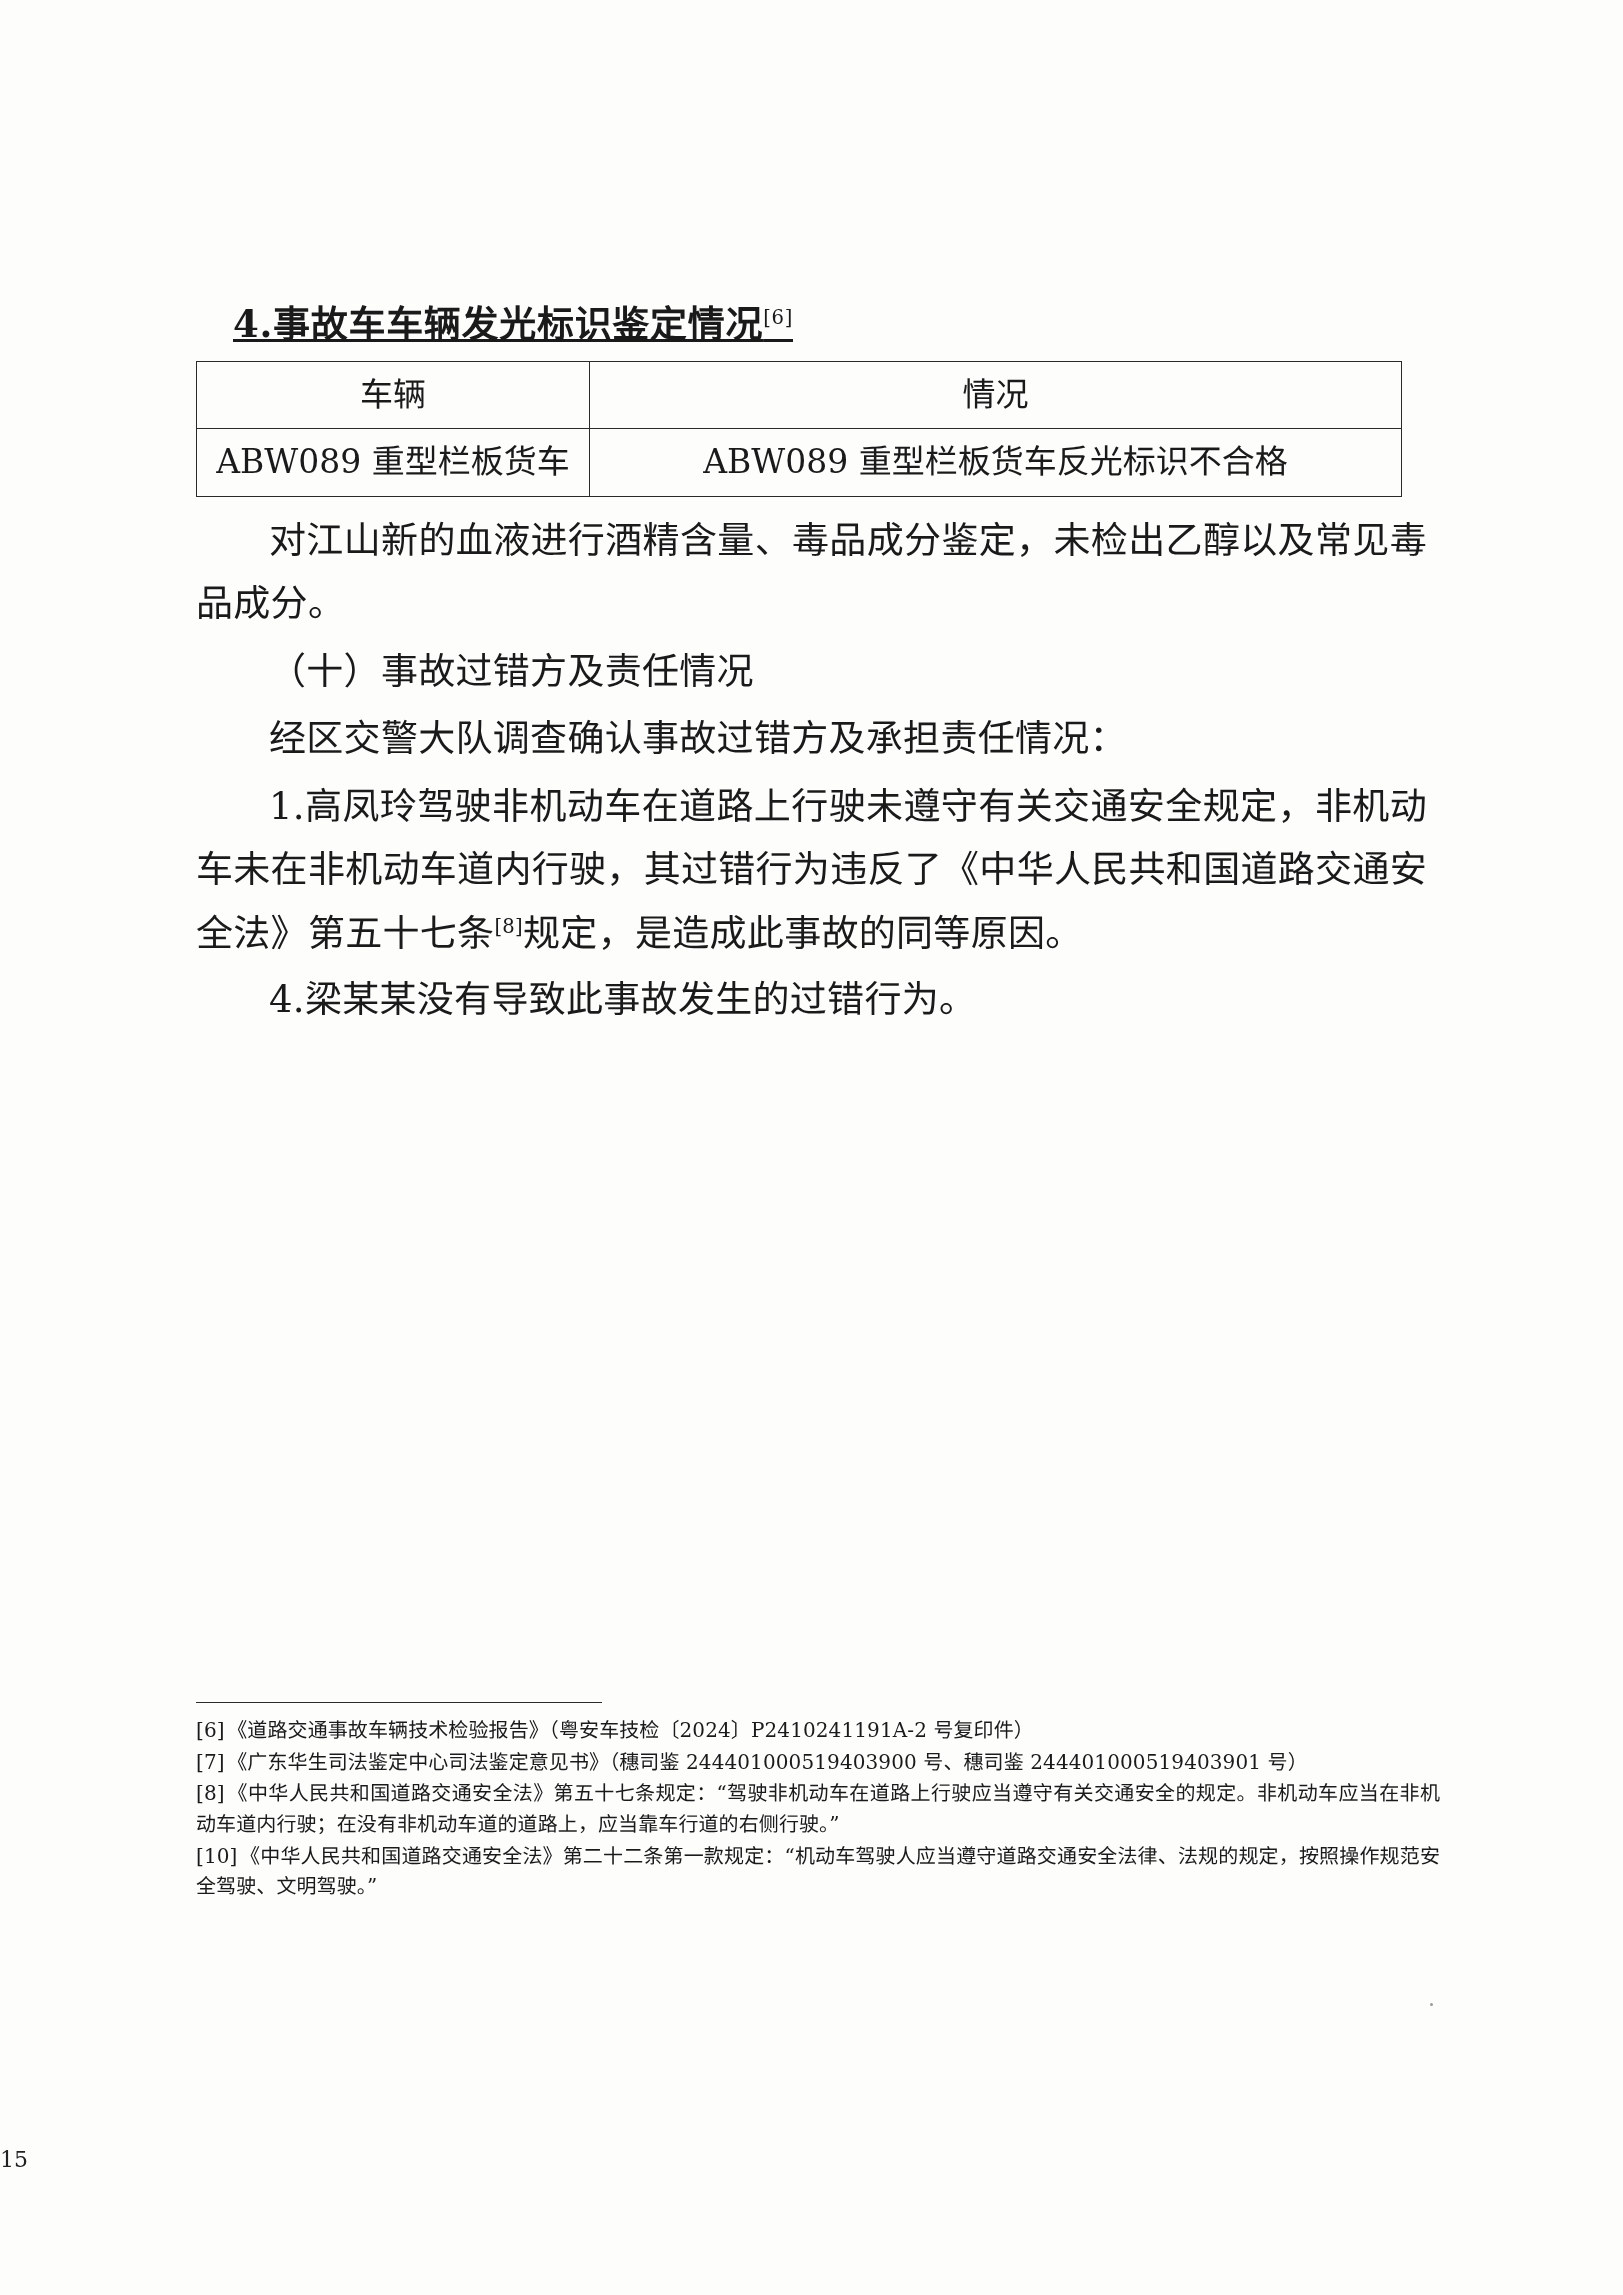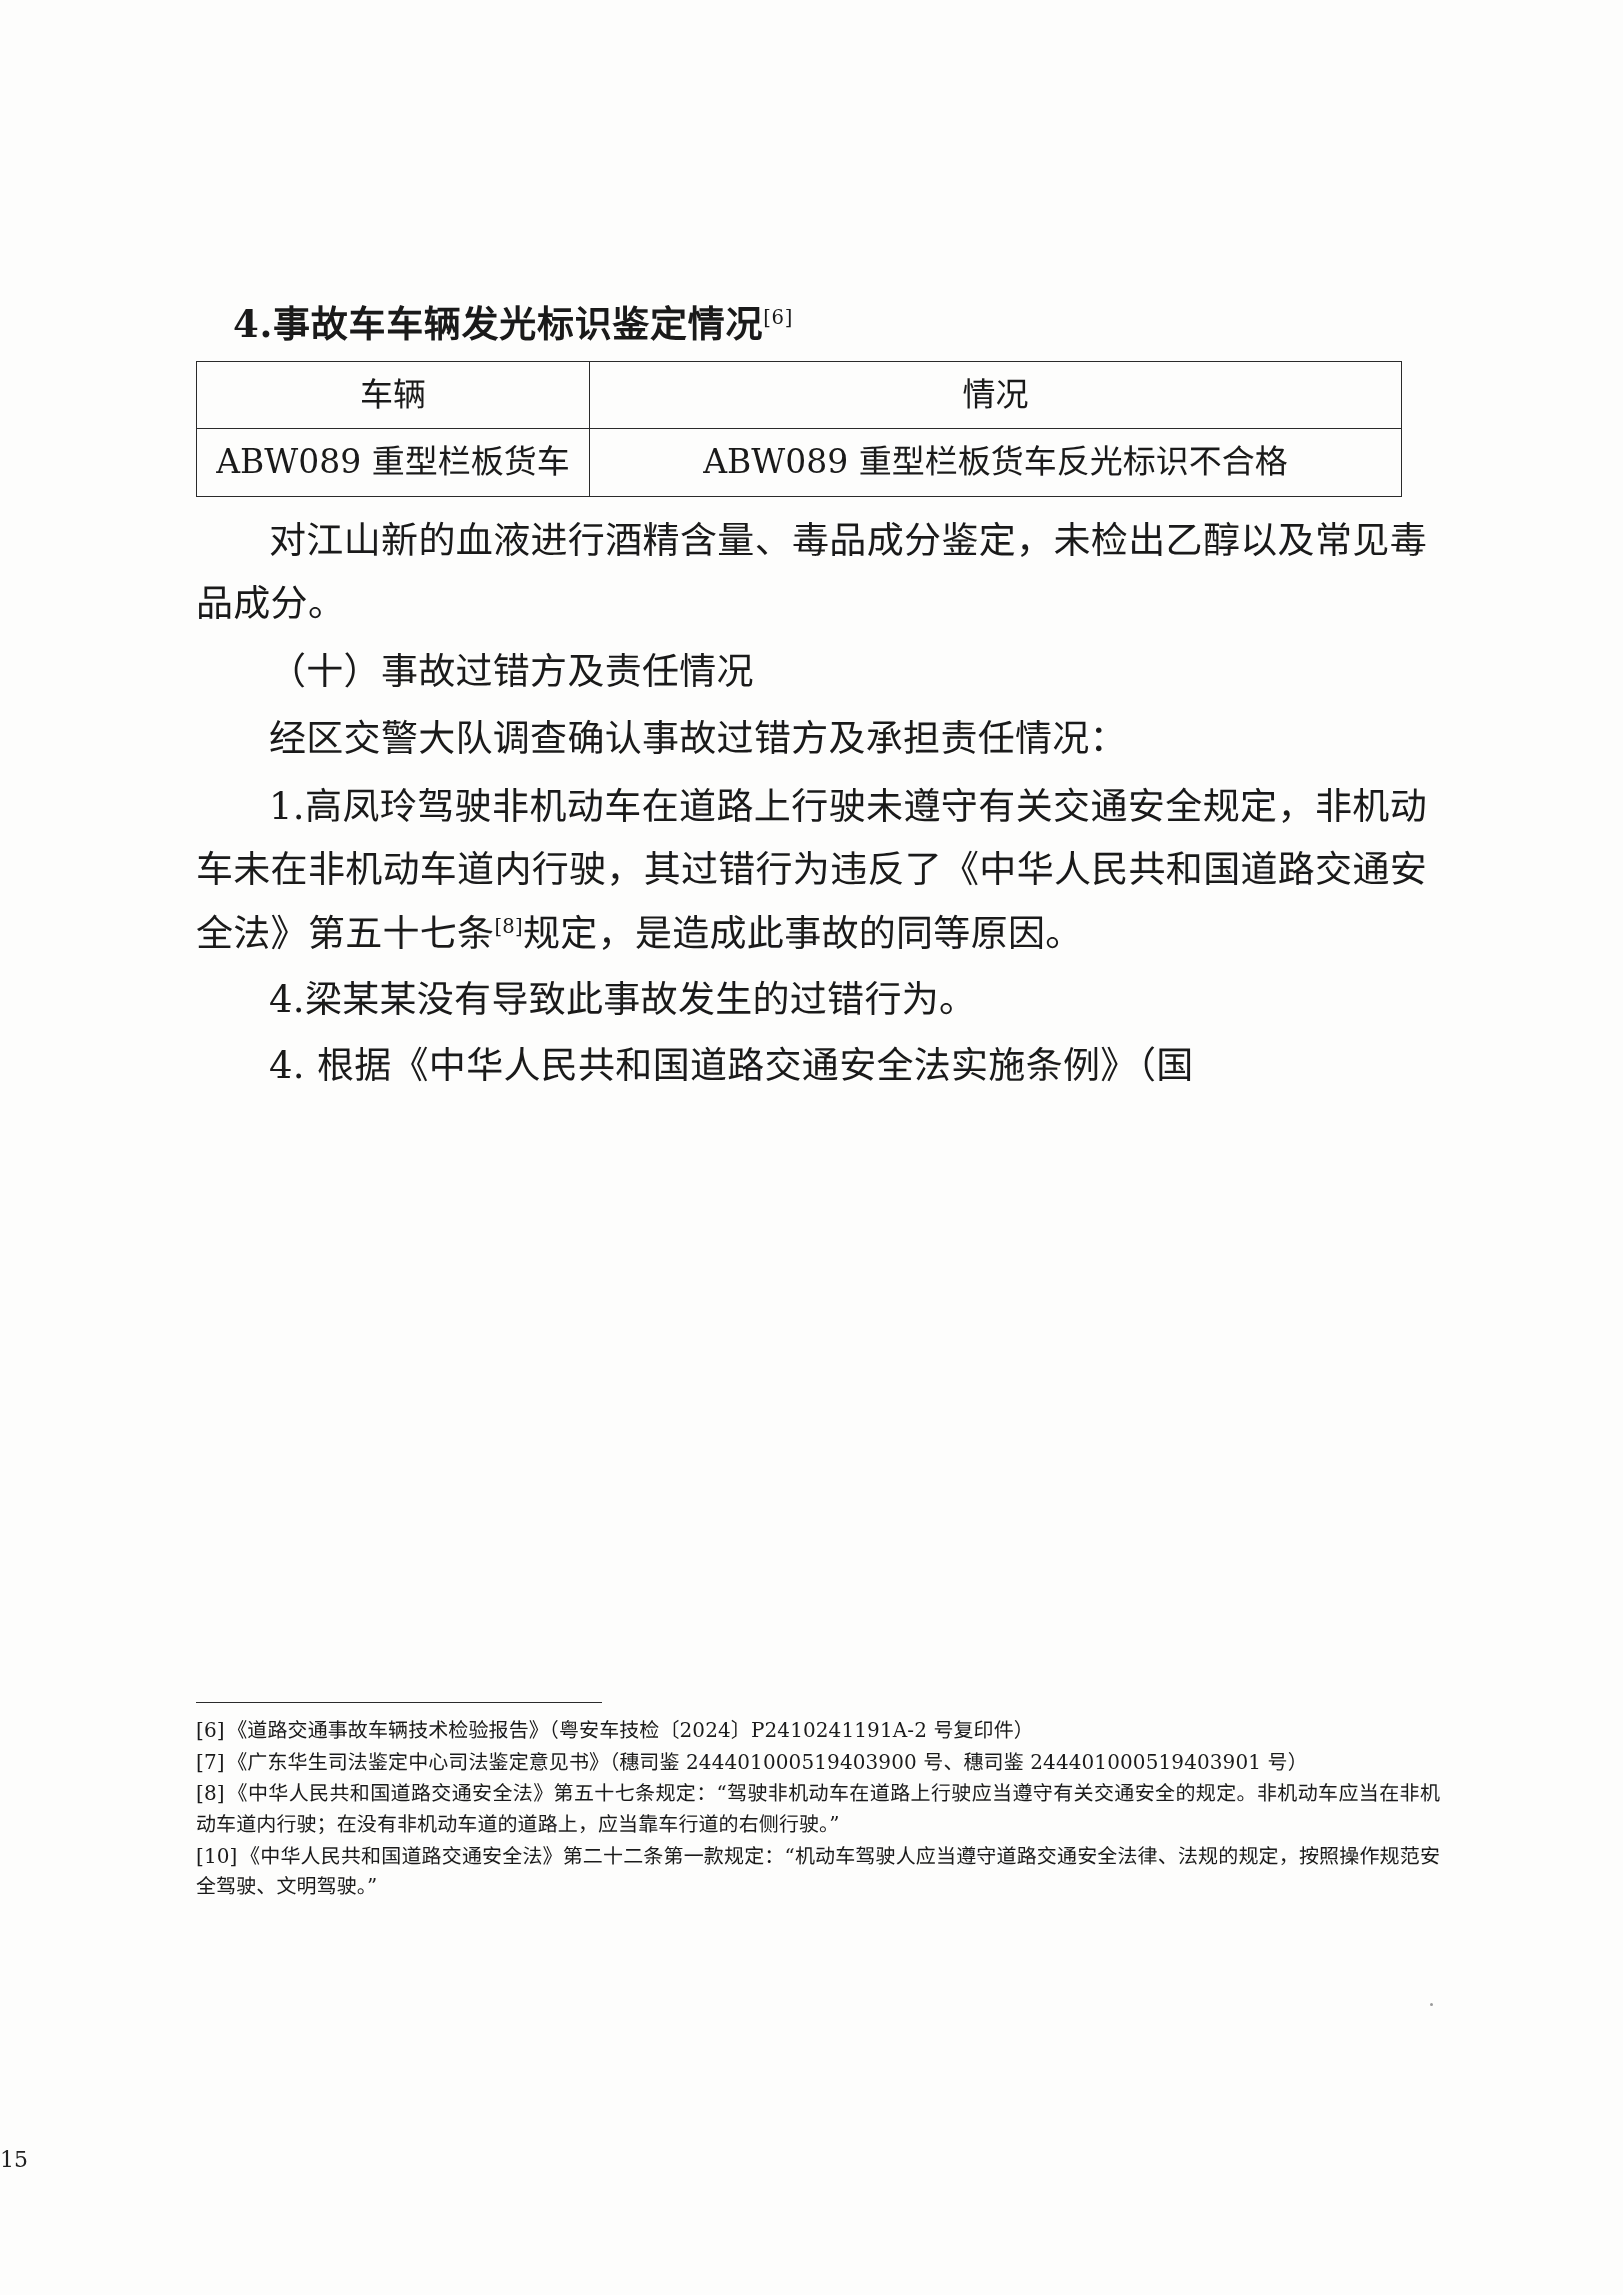--- a/index.html
+++ b/index.html
@@ -28,20 +28,21 @@
   }
 
   
   .heading {
     font-size: 37px;
     font-weight: bold;
     line-height: 1.45;
     margin: 0 0 9.2px 0;
     letter-spacing: 0.7px;
     text-indent: 37px;
+    text-decoration: underline;
   }
   .heading .sup {
     font-weight: normal;
   }
   .para {
     font-size: 37px;
     line-height: 1.72;
     margin: 0 0 3.9px 0;
     text-indent: 73px;
     letter-spacing: 0.3px;
@@ -166,21 +167,20 @@
 
     <p class="para">（十）事故过错方及责任情况</p>
     <p class="para">经区交警大队调查确认事故过错方及承担责任情况：</p>
 
     <p class="para sub">
       <span>1.高凤玲驾驶非机动车在道路上行驶未遵守有关交通安全规定，非机动车未在非机动车道内行驶，其过错行为违反了《中华人民共和国道路交通安全法》第五十七条</span><span class="sup">[8]</span><span>规定，是造成此事故的同等原因。</span>
     </p>
 
 
     <p class="para sub">4.梁某某没有导致此事故发生的过错行为。</p>
-    <p class="para sub">4. 根据《中华人民共和国道路交通安全法实施条例》（国</p>
 
   </div>
 
   <div class="footnotes">
     <div class="fn-rule"></div>
 
     <p class="fn">
       <span class="lbl">[6]</span><span>《道路交通事故车辆技术检验报告》（粤安车技检〔2024〕P2410241191A-2 号复印件）</span>
     </p>
     <p class="fn">

